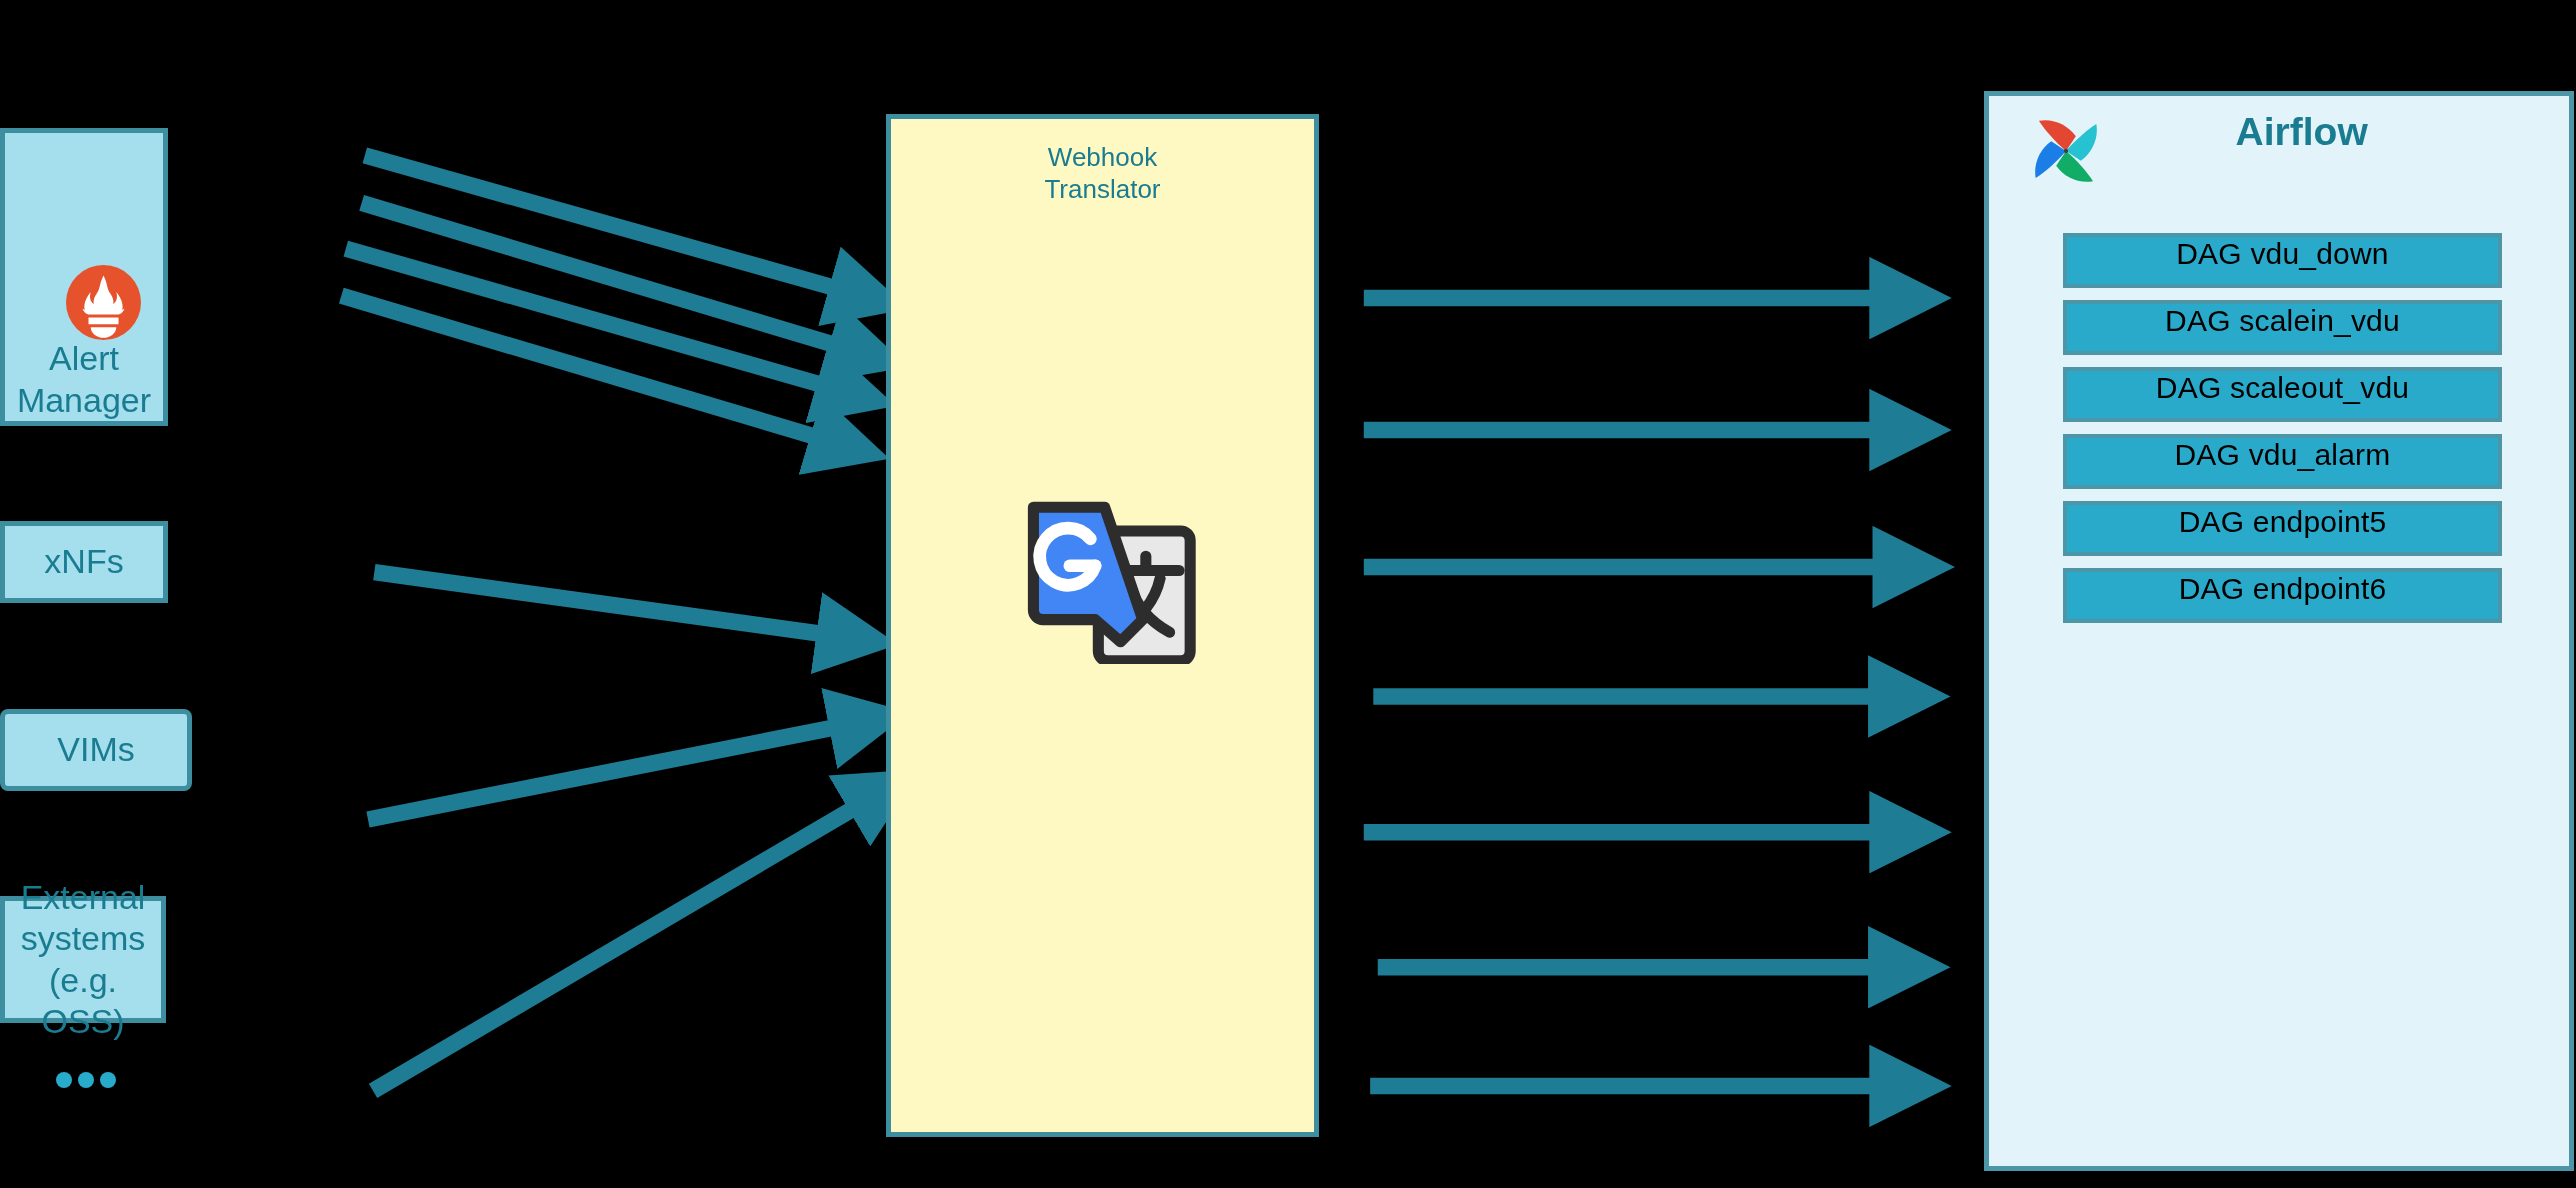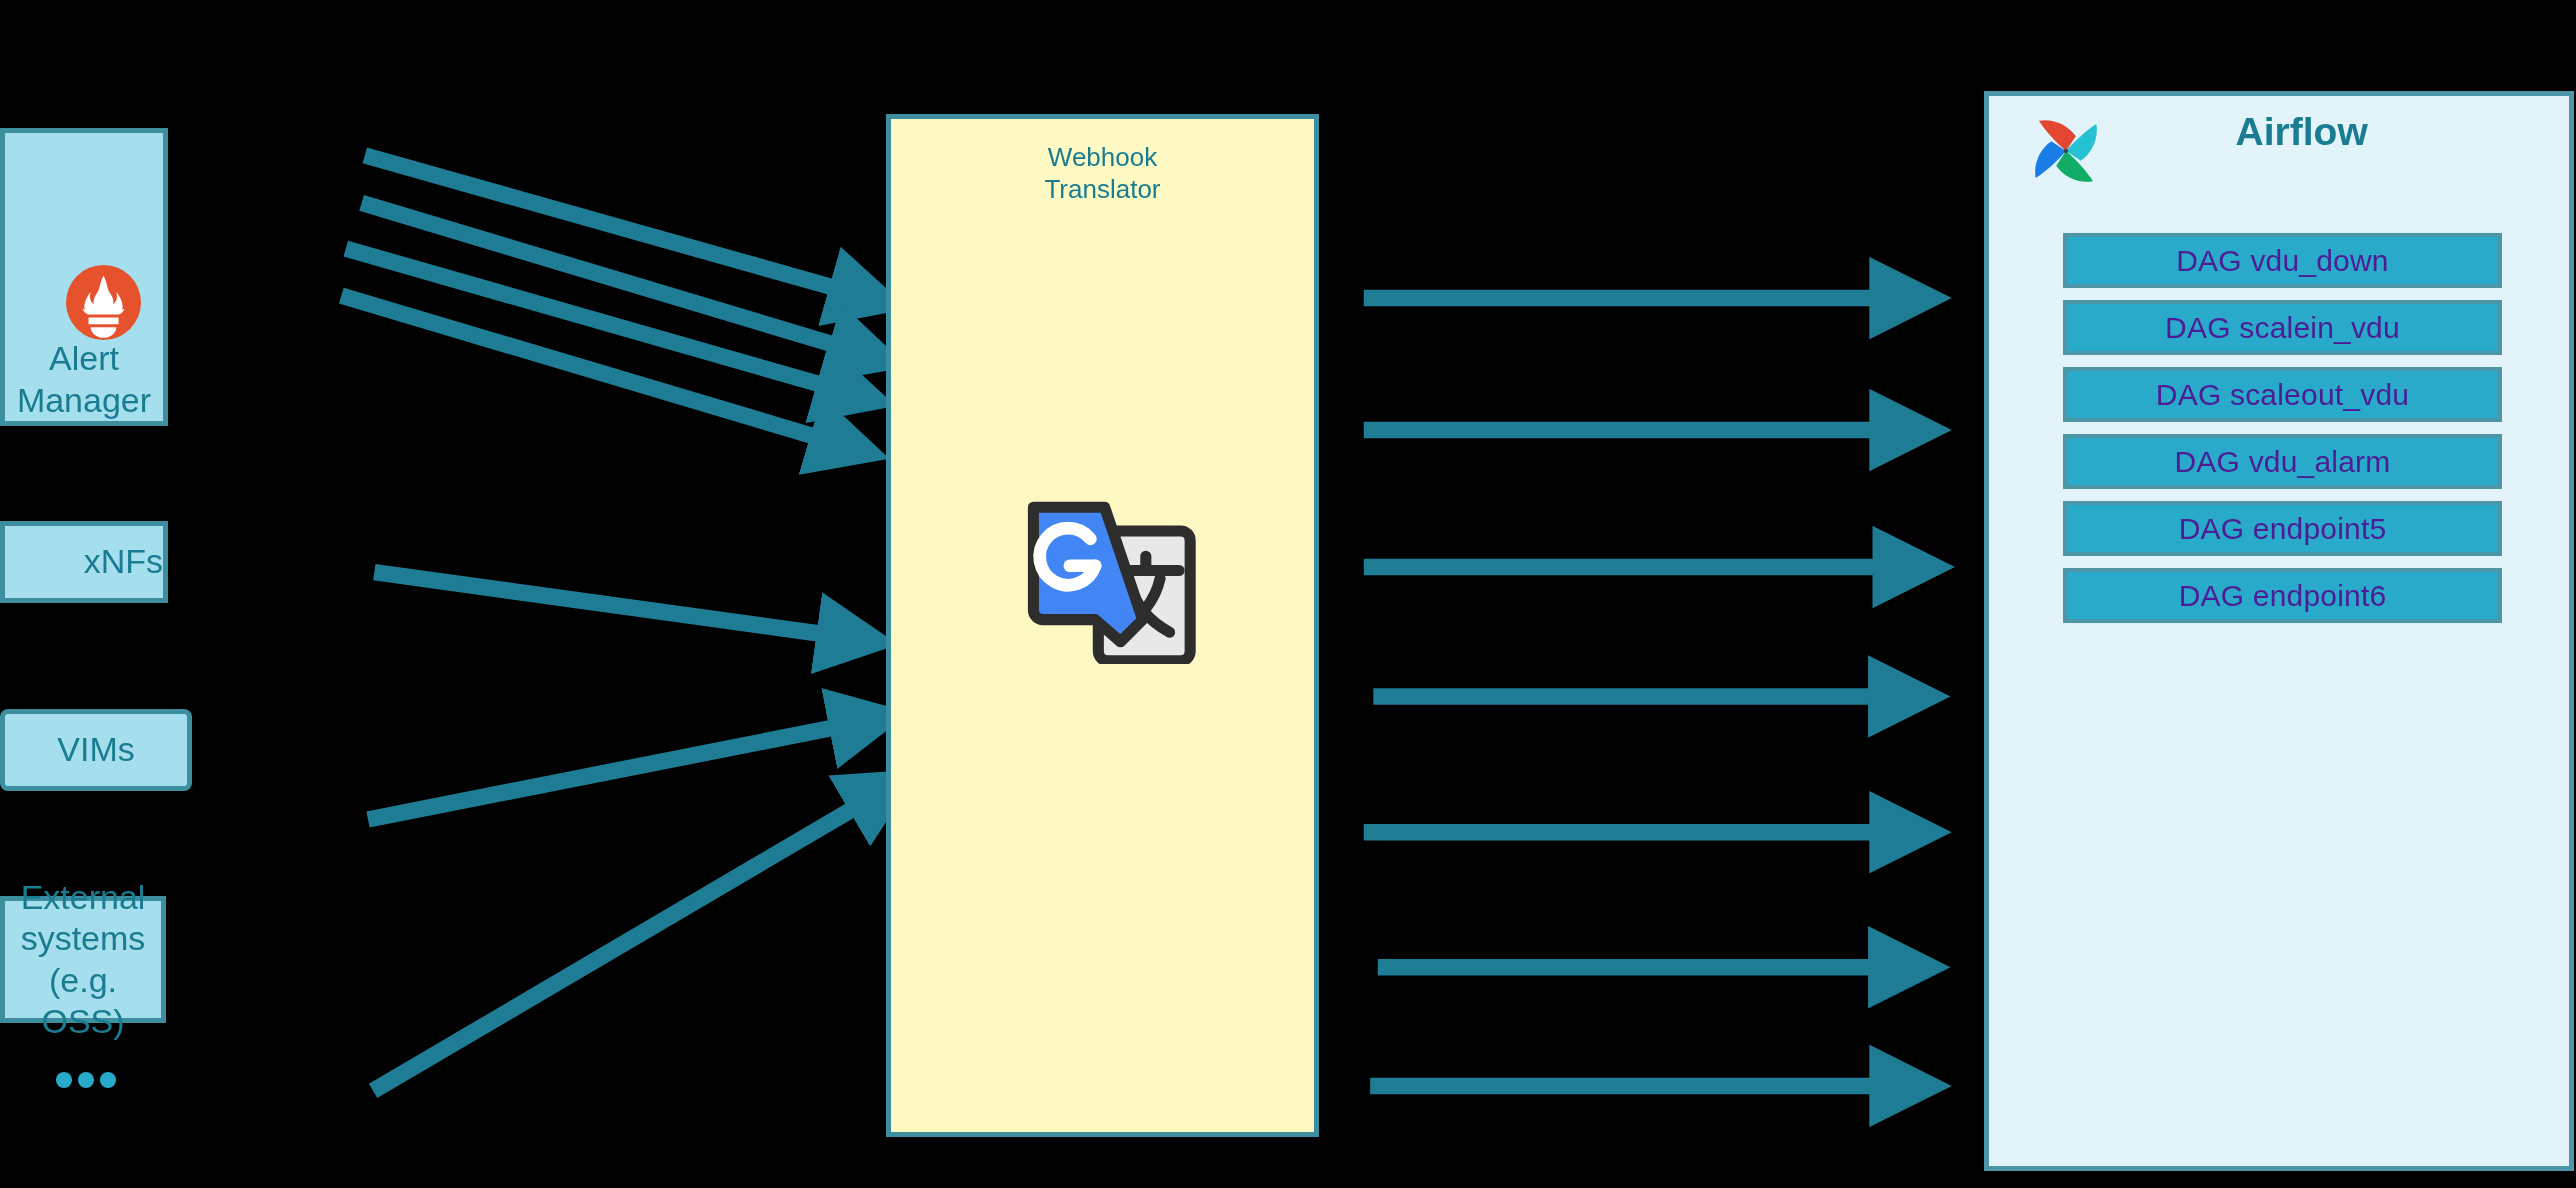--- a/index.html
+++ b/index.html
@@ -43,21 +43,20 @@
     height: 298px;
     justify-content: flex-end;
     padding-top: 19px;
   }
   #box-xnfs {
     left: 0px;
     top: 521px;
     width: 168px;
     height: 82px;
     justify-content: center;
-    text-align: right;
   }
   #box-vims {
     left: 0px;
     top: 709px;
     width: 192px;
     height: 82px;
     justify-content: center;
     border-radius: 8px;
   }
   #box-external {
@@ -161,23 +160,22 @@
     width: 439px;
   }
   .dag-item {
     position: relative;
     height: 55px;
     margin-bottom: 12px;
     background: #29AACB;
     border: 4.4px solid #4C96A8;
     box-sizing: border-box;
     display: flex;
-    align-items: center;
     justify-content: center;
-    color: #4c1d95;
+    color: #000000;
     font-size: 30px;
     letter-spacing: 0.2px;
   }
 
   
   #arrow-layer {
     position: absolute;
     left: 0;
     top: 0;
     width: 2576px;

